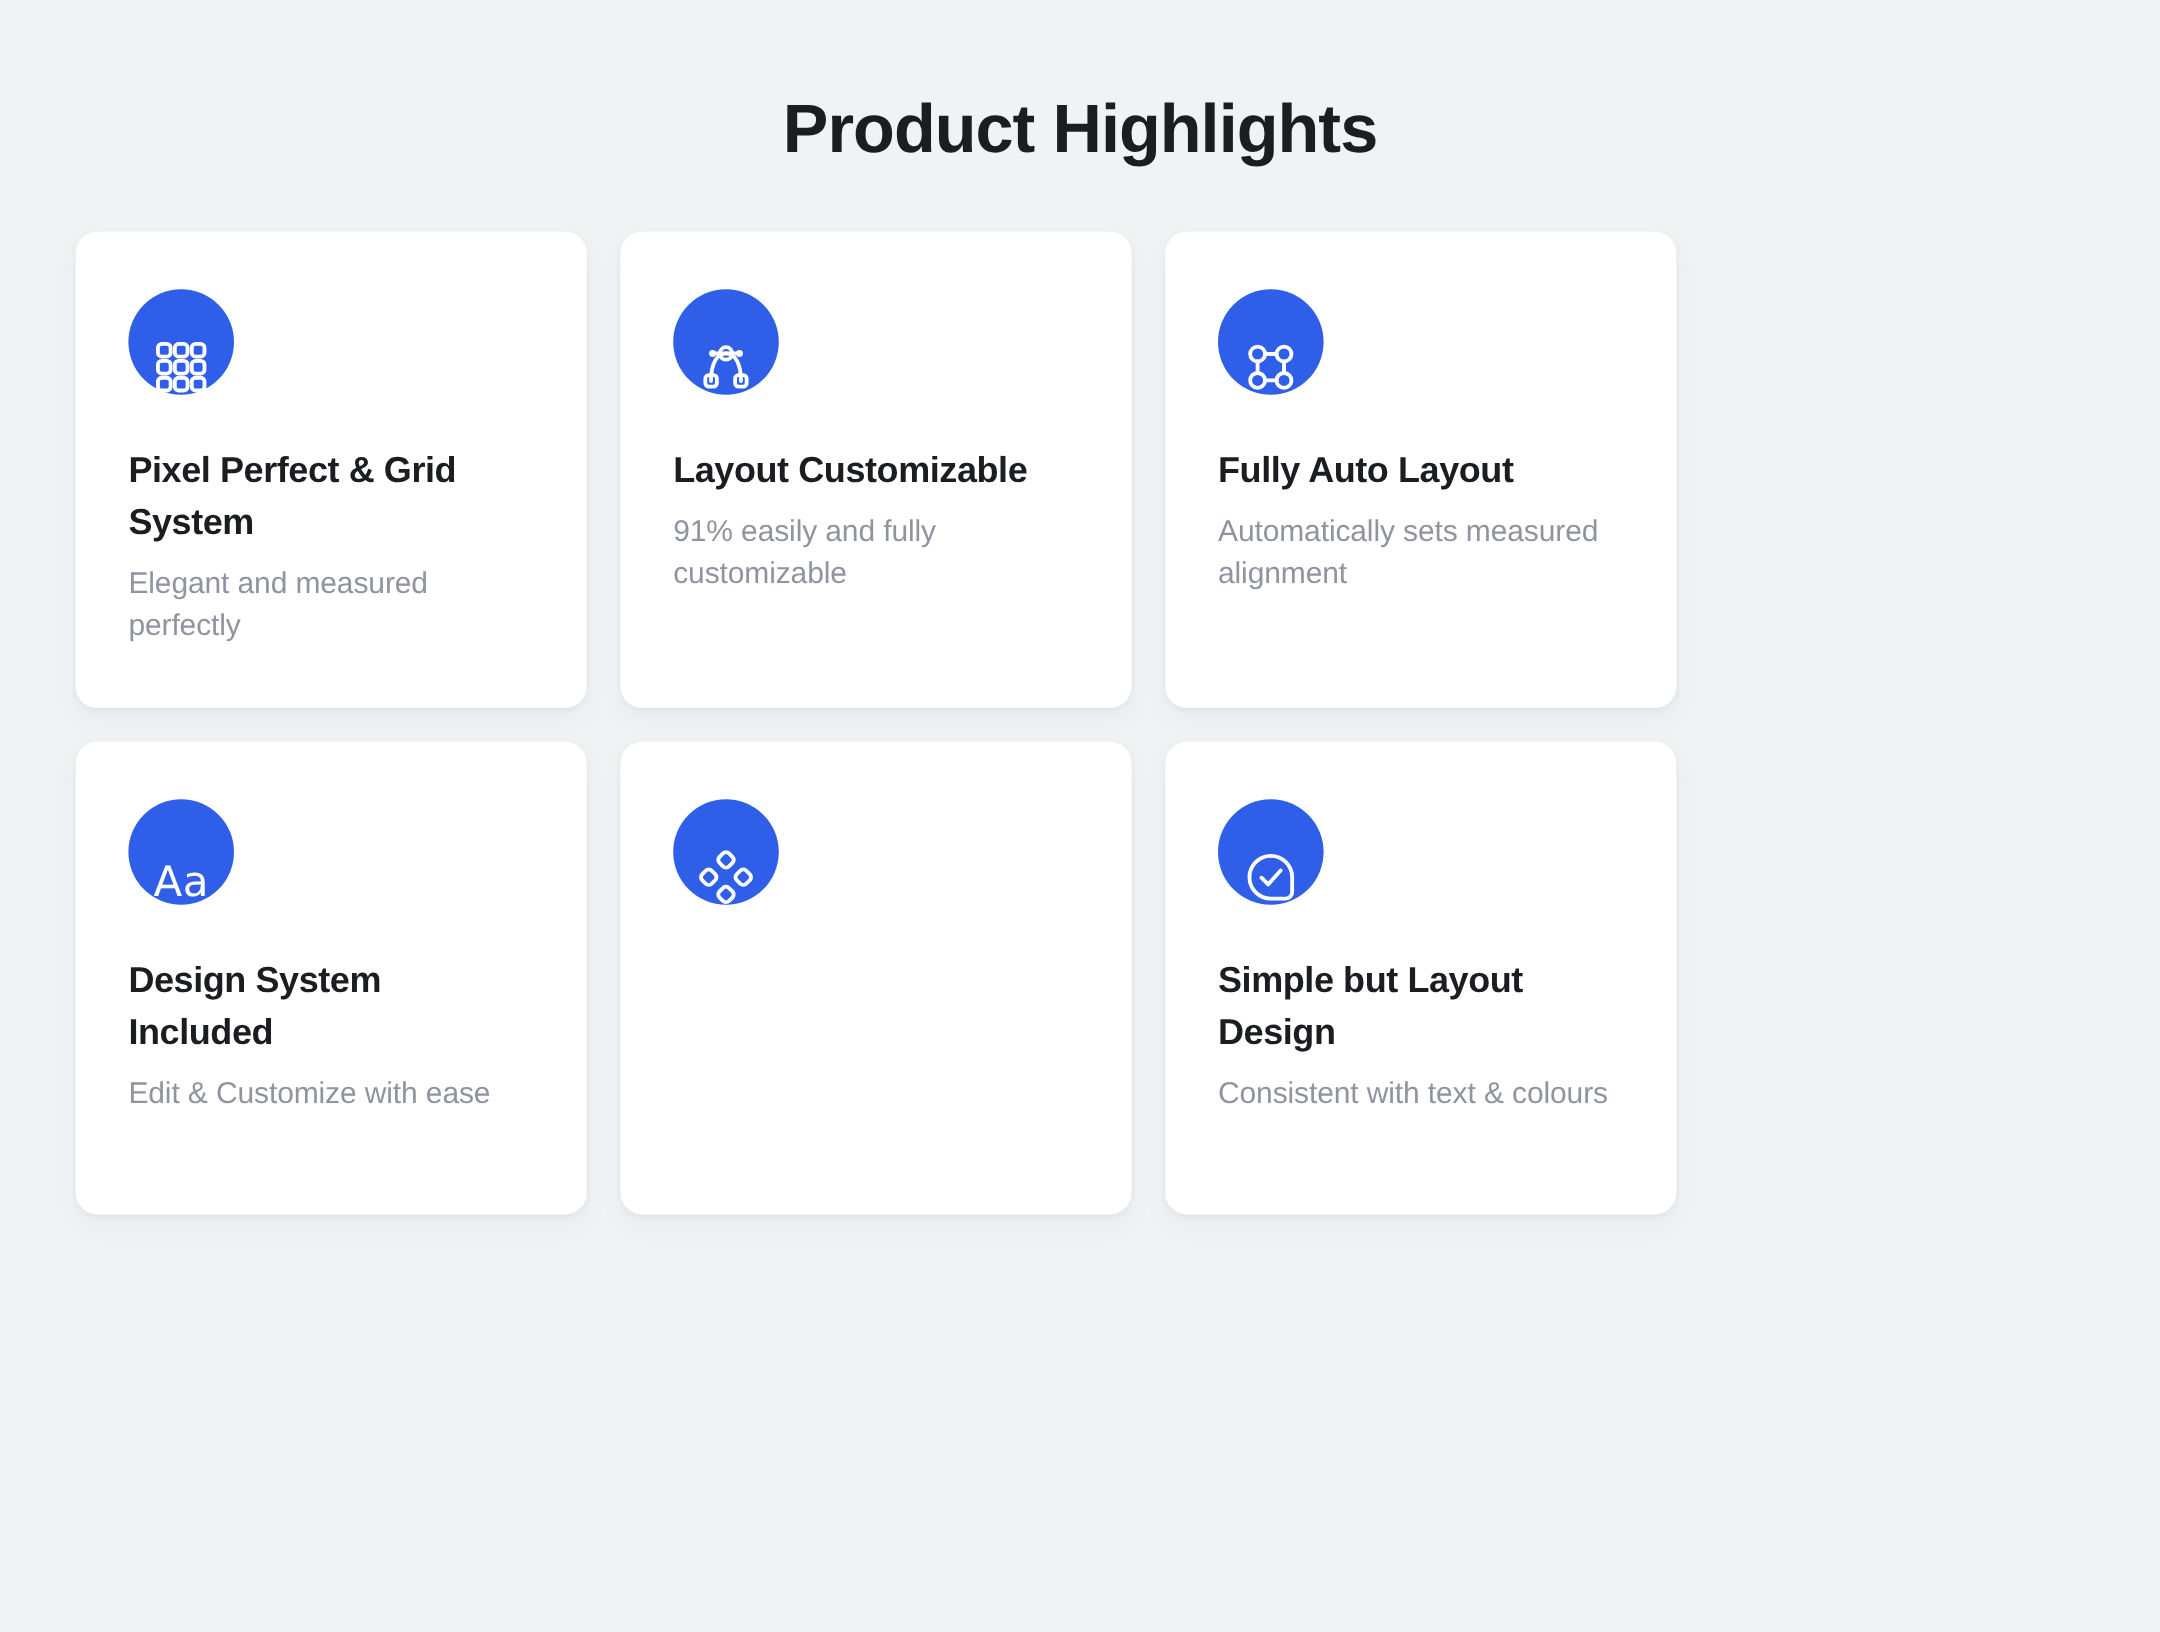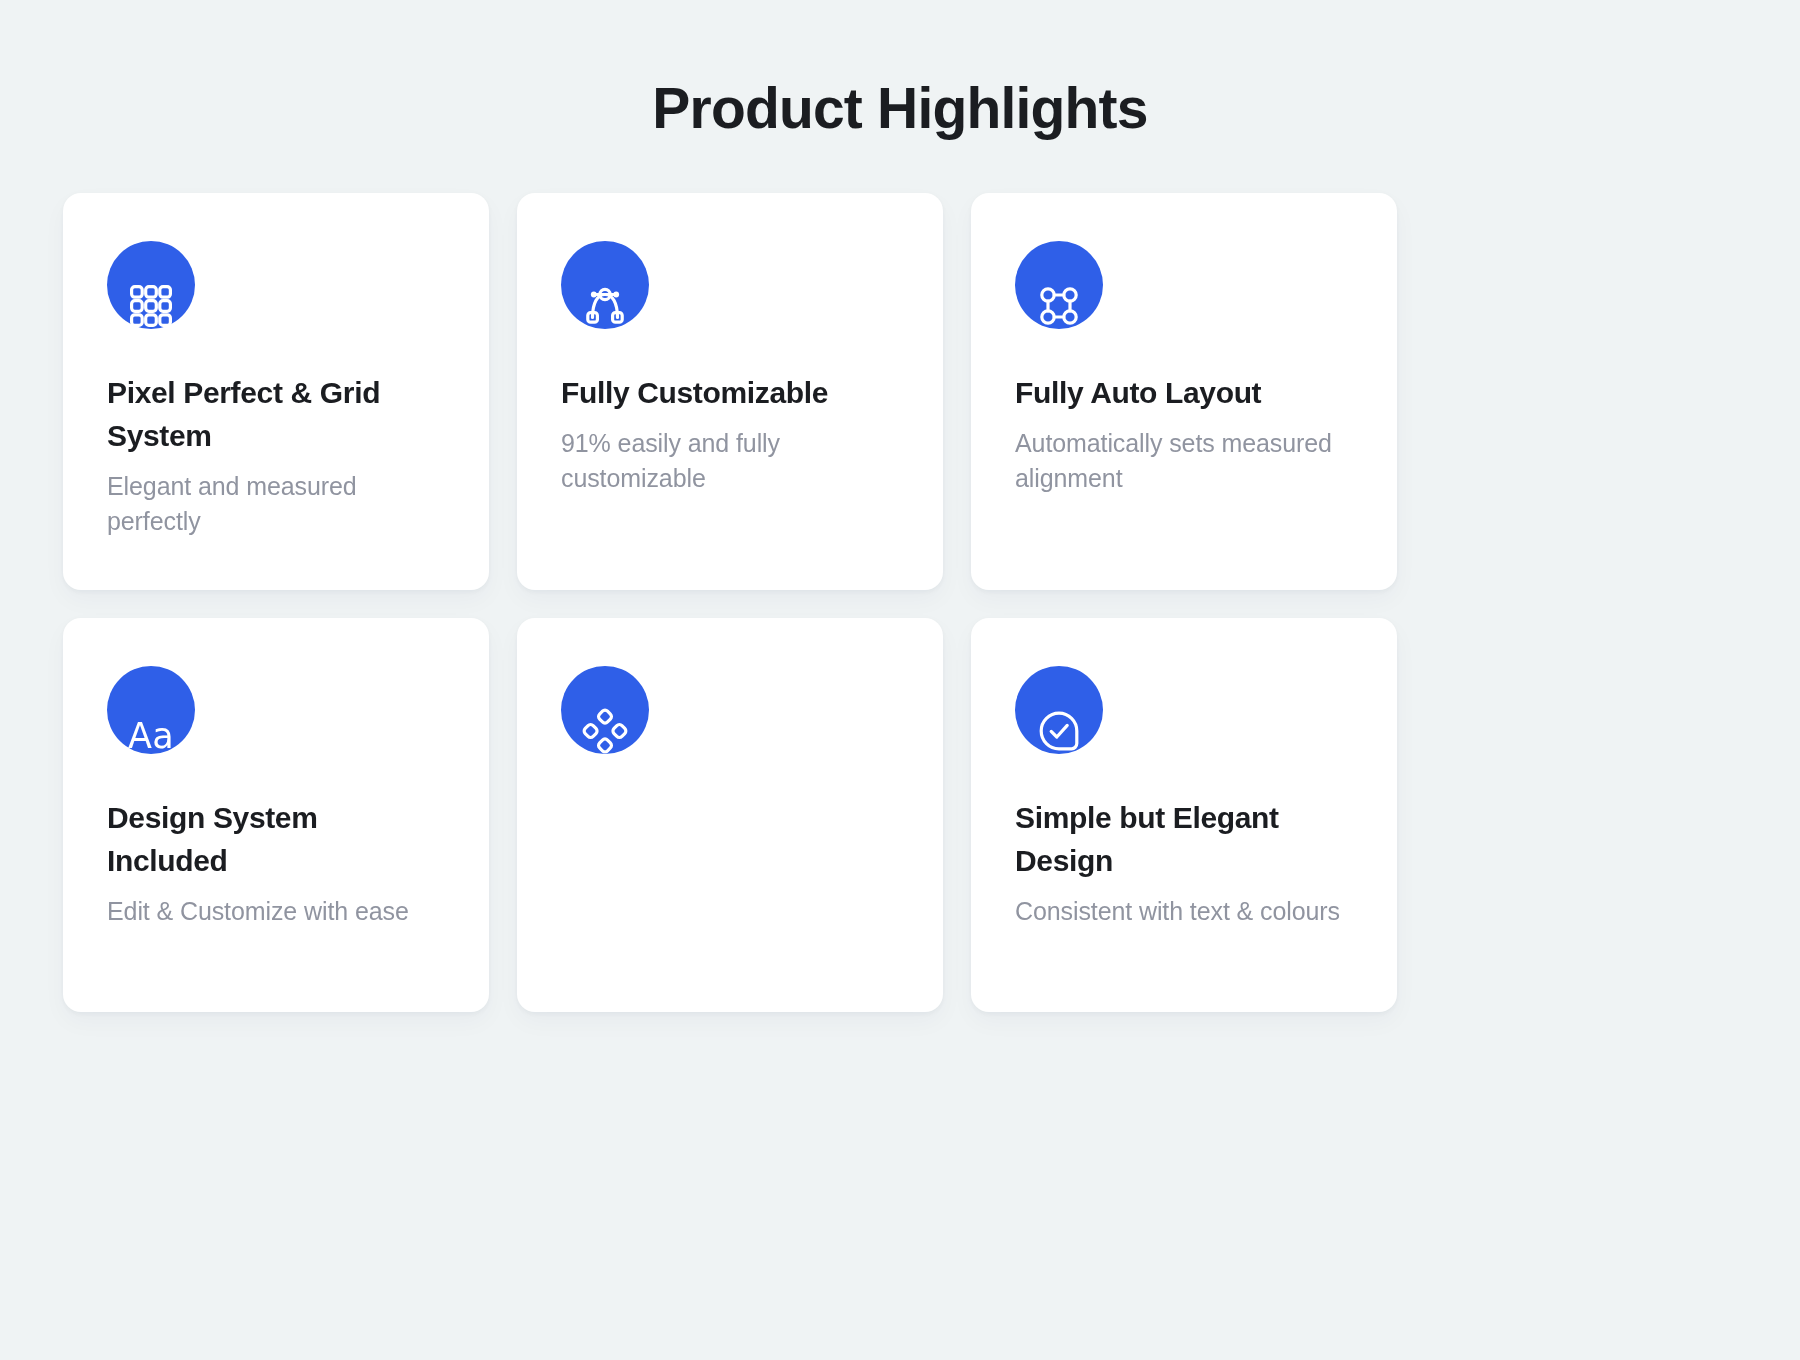--- a/index.html
+++ b/index.html
@@ -138,21 +138,21 @@
             <path d="M10.5 34.5 C10.5 20 15.5 11.5 23 11.5 C30.5 11.5 35.5 20 35.5 34.5"></path>
             <line x1="14.5" y1="11.5" x2="31.5" y2="11.5"></line>
           </g>
           <circle cx="23" cy="11.5" r="5.2" fill="none" stroke="#ffffff" stroke-width="3.2"></circle>
           <circle cx="11.8" cy="11.5" r="2.9" fill="#ffffff"></circle>
           <circle cx="34.2" cy="11.5" r="2.9" fill="#ffffff"></circle>
           <rect x="5.8" y="29.6" width="9.6" height="9.6" rx="2.8" fill="none" stroke="#ffffff" stroke-width="3.2"></rect>
           <rect x="30.6" y="29.6" width="9.6" height="9.6" rx="2.8" fill="none" stroke="#ffffff" stroke-width="3.2"></rect>
         </svg>
       </div>
-      <div class="card-title">Fully Customizable</div>
+      <div class="card-title">Layout Customizable</div>
       <div class="card-desc">91% easily and fully customizable</div>
     </div>
 
     <div class="card">
       <div class="card-icon">
         <svg width="46" height="46" viewBox="0 0 46 46" fill="none" aria-hidden="true">
           <g stroke="#ffffff" stroke-width="3.2" fill="none" stroke-linecap="round">
             <circle cx="12" cy="12" r="6.2"></circle>
             <circle cx="34" cy="12" r="6.2"></circle>
             <circle cx="12" cy="34" r="6.2"></circle>
@@ -189,18 +189,18 @@
       </div>
     </div>
 
     <div class="card">
       <div class="card-icon">
         <svg width="46" height="46" viewBox="0 0 46 46" fill="none" aria-hidden="true">
           <path d="M23 5.2 C32.8 5.2 40.8 13.2 40.8 23 L40.8 35.6 C40.8 38.4 38.4 40.8 35.6 40.8 L23 40.8 C13.2 40.8 5.2 32.8 5.2 23 C5.2 13.2 13.2 5.2 23 5.2 Z" stroke="#ffffff" stroke-width="3.2" fill="none"></path>
           <path d="M15.2 23.4 L20.8 29 L31.2 17.4" stroke="#ffffff" stroke-width="3.2" fill="none" stroke-linecap="round" stroke-linejoin="round"></path>
         </svg>
       </div>
-      <div class="card-title">Simple but Elegant Design</div>
+      <div class="card-title">Simple but Layout Design</div>
       <div class="card-desc">Consistent with text &amp; colours</div>
     </div>
 
   </div>
 </div>
 
 </body></html>

